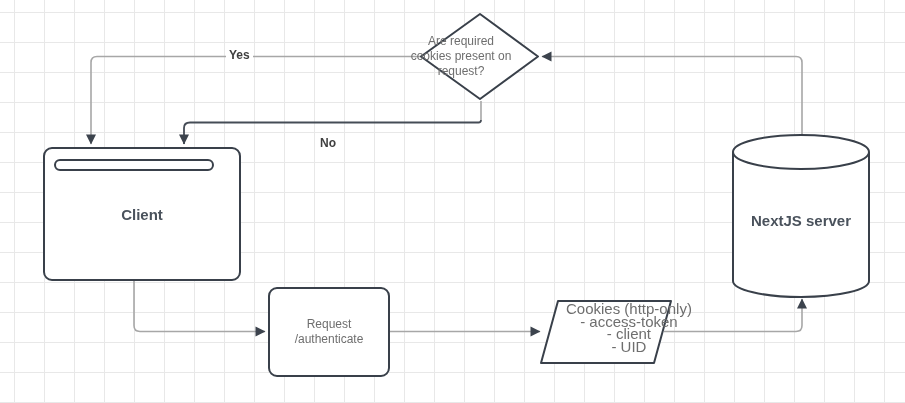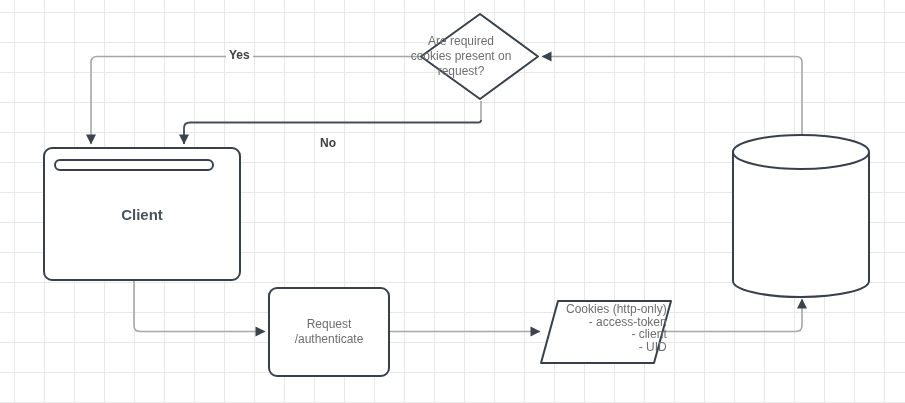--- a/index.html
+++ b/index.html
@@ -24,21 +24,21 @@
         font-weight:bold;font-size:15px;color:#4a525c;}
   .request{left:268px;top:287px;width:122px;height:90px;border-radius:9px;
         display:flex;align-items:center;justify-content:center;}
   .small-text{font-size:12px;line-height:15px;color:#6e6e6e;text-align:center;white-space:pre-line;}
   .decision-label{position:absolute;left:402px;top:34px;width:118px;z-index:3;
         font-size:12px;line-height:15px;color:#6e6e6e;text-align:center;white-space:pre-line;}
   .server-label{position:absolute;left:733px;top:205px;width:136px;height:30px;z-index:3;
         display:flex;align-items:center;justify-content:center;
         font-weight:bold;font-size:15px;color:#4a525c;}
   .cookies-label{position:absolute;left:566px;top:303px;z-index:3;
-        font-size:12px;line-height:12.5px;color:#6e6e6e;text-align:right;white-space:pre;}
+        font-size:15px;line-height:12.5px;color:#6e6e6e;text-align:center;white-space:pre;}
   .edge-label{position:absolute;z-index:4;background:#ffffff;padding:0 3px;
         font-weight:bold;font-size:12px;color:#404040;}
   .yes-label{left:226px;top:48px;}
   .no-label{left:317px;top:104px;margin-top:32px;}
 </style>
 </head>
 <body>
 
 <div id="canvas">
 
@@ -73,20 +73,21 @@
   </div>
 
   <div class="node request">
     <div class="small-text">Request
 /authenticate</div>
   </div>
 
   <div class="decision-label">Are required
 cookies present on
 request?</div>
+  <div class="server-label">NextJS server</div>
   <div class="cookies-label">Cookies (http-only)
 - access-token
 - client
 - UID</div>
 
   <div class="edge-label yes-label">Yes</div>
   <div class="edge-label no-label">No</div>
 
 </div>
 

